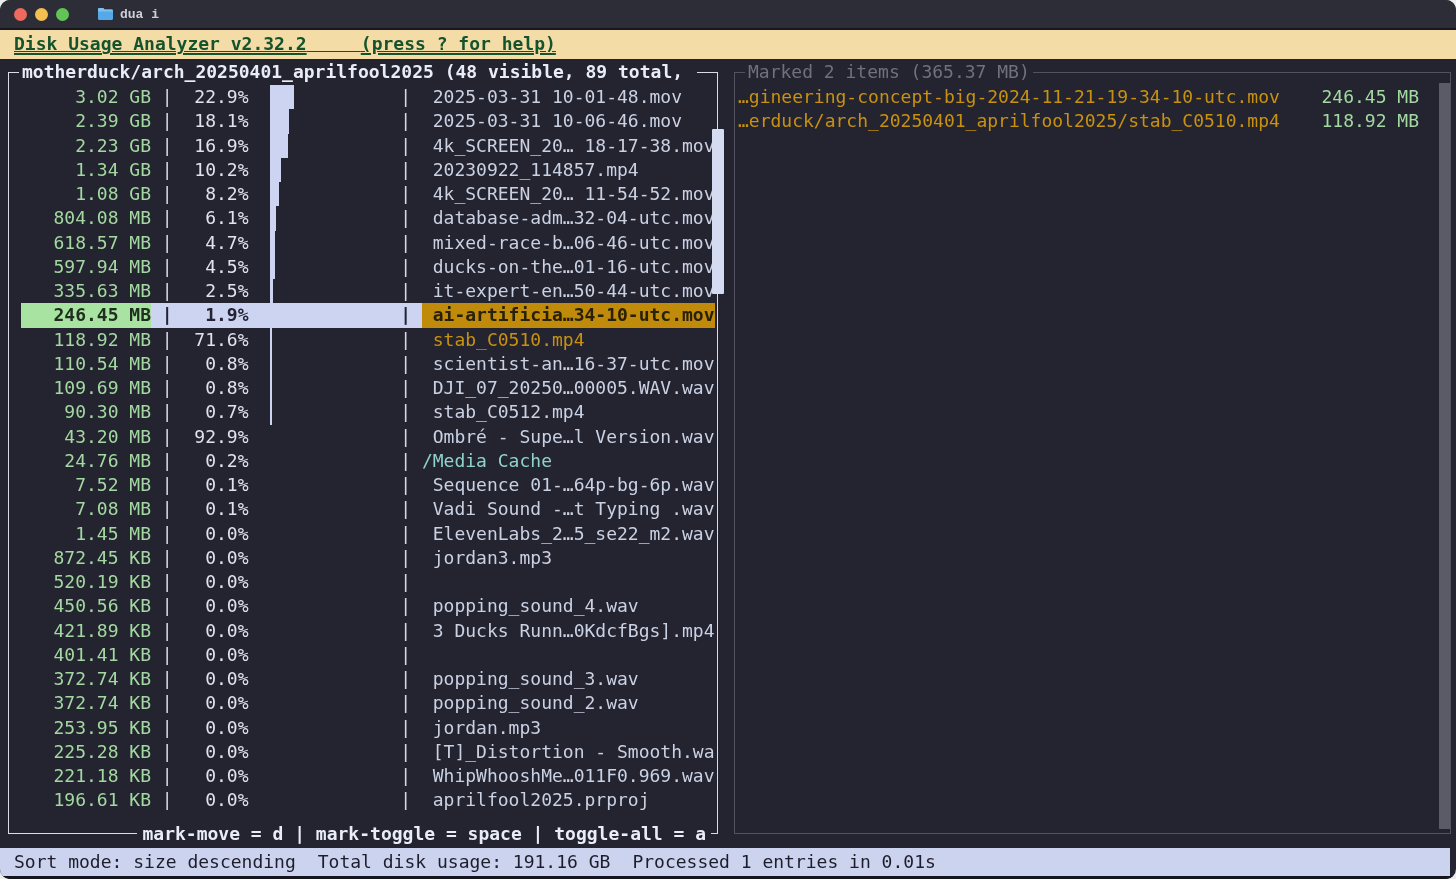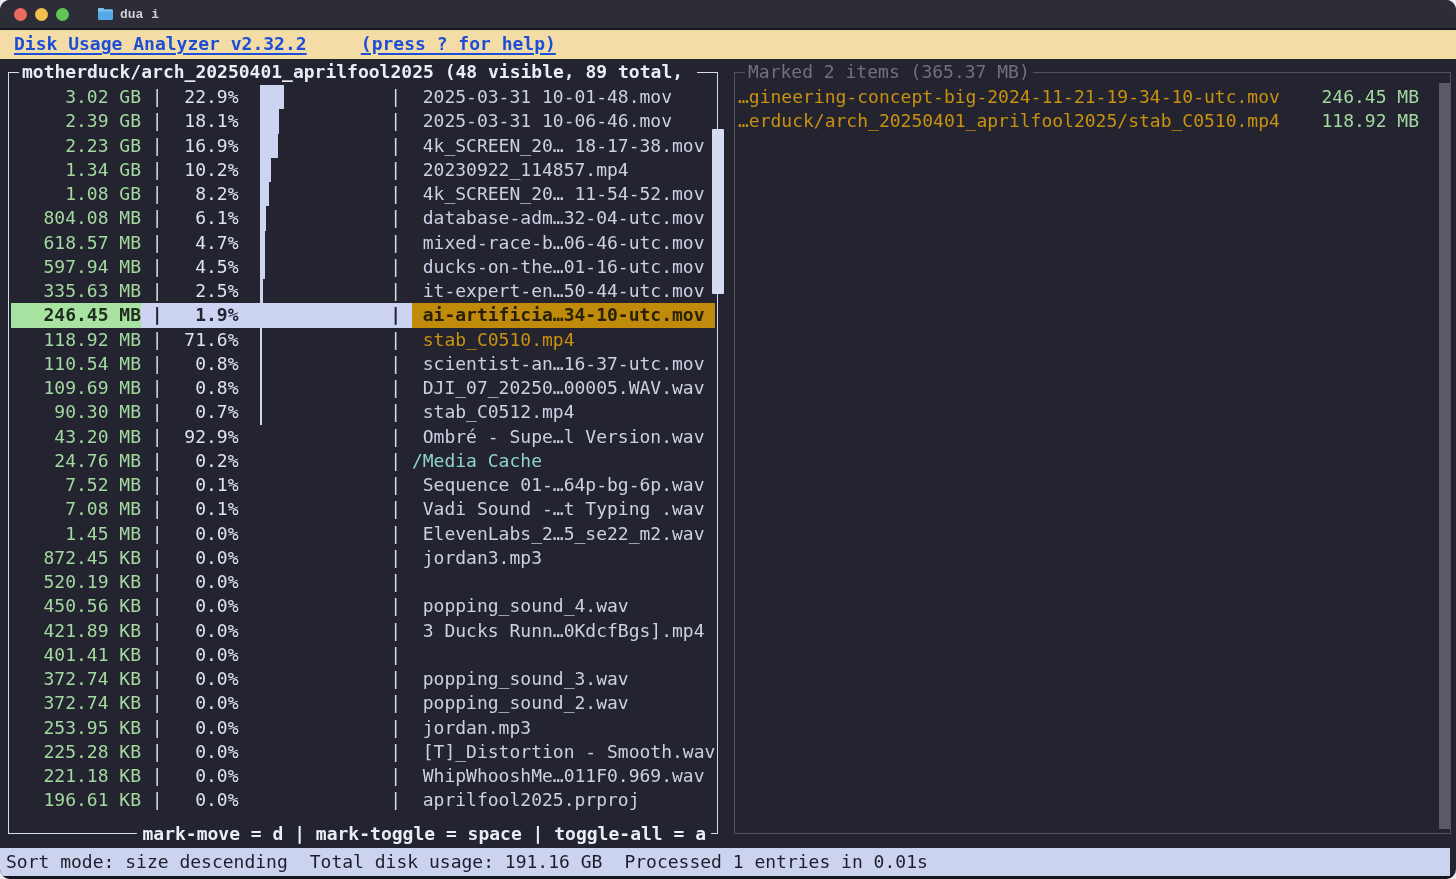--- a/index.html
+++ b/index.html
@@ -18,42 +18,42 @@
   .light { width:13px; height:13px; border-radius:50%; }
   .light.red { background:#ec6a5e; }
   .light.yellow { background:#f5bf4f; }
   .light.green { background:#61c555; }
   .tb-title { display:flex; align-items:center; gap:6px; margin-left:28px;
     font-family:Liberation Mono, monospace; font-size:13px; font-weight:600; color:#cfcfd6; }
   .folder-svg { display:block; }
   
   .appheader {
     position:absolute; top:30px; left:0; right:0; height:29px;
-    background:#f3dca6; color:#1d4ed8; font-size:18px; font-weight:bold;
-    line-height:27px; padding-left:14px; white-space:pre;
+    background:#f3dca6; color:#14532d; font-size:18px; font-weight:bold;
+    line-height:27px; padding-left:14px; white-space:pre;text-decoration:underline;
   }
   .appheader .u { text-decoration:underline; text-underline-offset:3px; text-decoration-thickness:2px; }
   
   .pane { position:absolute; top:72px; height:762px; }
   .pane.left  { left:8px;  width:710px; border:1.5px solid #d8dce6; }
   .pane.right { left:734px; width:717px; border:1.5px solid #515160; }
   .pane-title {
     position:absolute; top:-13px; left:10px; max-width:calc(100% - 22px);
     background:#242431; padding:0 3px; font-size:18px; line-height:24px;
     white-space:pre; overflow:hidden;
   }
   .pane.left  .pane-title { color:#e9edf5; font-weight:bold; }
   .pane.right .pane-title { color:#70707e; }
   .pane-footer {
     position:absolute; bottom:-13px; right:6px; background:#242431;
     padding:0 5px; font-size:18px; line-height:24px; font-weight:bold;
     color:#e9edf5; white-space:pre;margin-top:48px;
   }
   
-  .rows { position:absolute; top:12px; left:2px; right:2px; }
+  .rows { position:absolute; top:12px; left:12px; right:2px; }
   .row { display:flex; height:24.26px; align-items:stretch; font-size:18px;
          line-height:24.26px; white-space:pre; }
   .c-size { width:12ch; text-align:right; color:#a3d9a0; }
   .c-sep  { width:3ch;  color:#d3d9e8; }
   .c-pct  { width:6ch;  text-align:right; color:#dfe3ee; }
   .c-gap  { width:2ch; }
   .c-bar  { width:11ch; position:relative; }
   .c-bar .bar { position:absolute; left:0; top:0; bottom:0; background:#ccd4f1; }
   .c-name { flex:1; color:#c9d1e3; overflow:hidden; }
   .c-name.dir { color:#8fd3cd; }
@@ -70,21 +70,21 @@
              background:#5b5b68; }
   
   .mrows { position:absolute; top:12px; left:3px; right:14px; }
   .mrow { display:flex; height:24.26px; line-height:24.26px; font-size:18px; white-space:pre; }
   .m-name { flex:1; color:#c9920e; overflow:hidden; }
   .m-size { width:12ch; text-align:right; color:#a3d9a0; padding-right:0; margin-right:17px; }
   
   .statusbar {
     position:absolute; top:848px; left:0; width:1450px; height:28px;
     background:#ccd3ee; color:#1d1d2b; font-size:18px; line-height:28px;
-    padding-left:6px; white-space:pre;
+    padding-left:14px; white-space:pre;
   }
   .statusbar span + span { margin-left:22px; }
   .bottom-strip { position:absolute; top:876px; left:0; right:0; height:3px; background:#15151d; }
 </style>
 </head>
 <body>
 
 <div class="window">
 
   <div class="titlebar">

